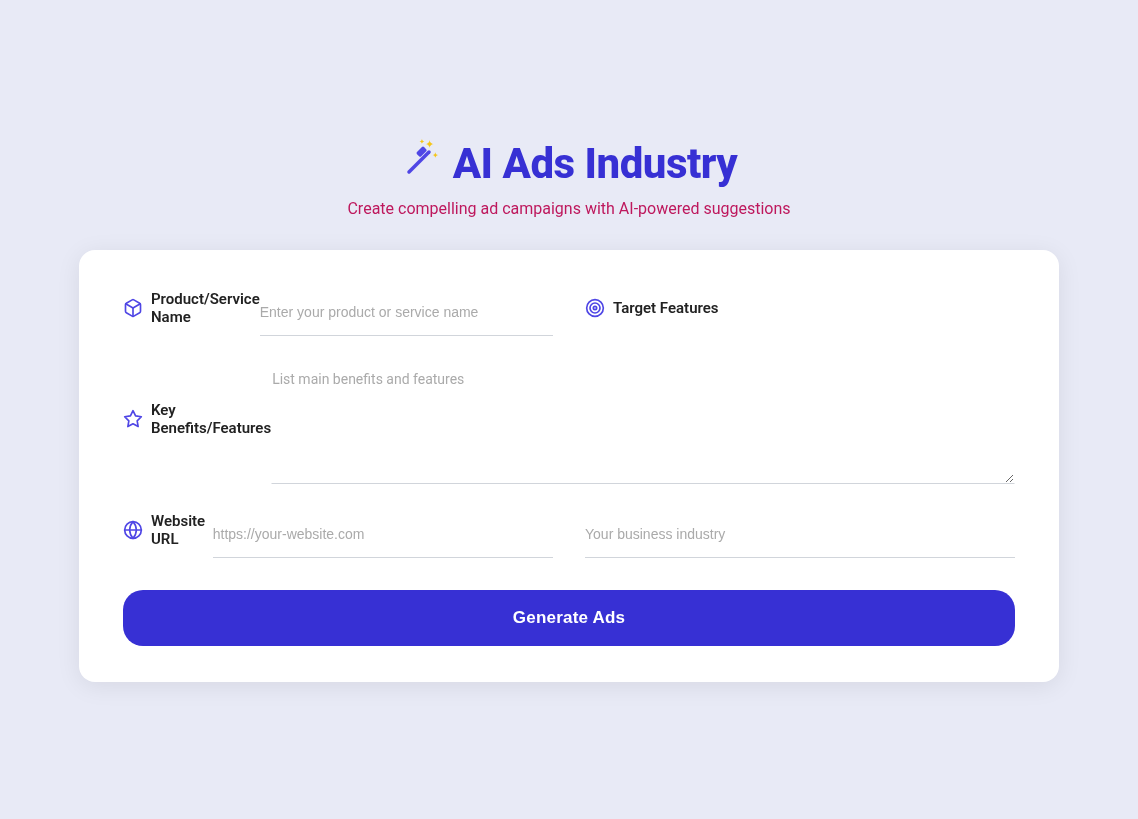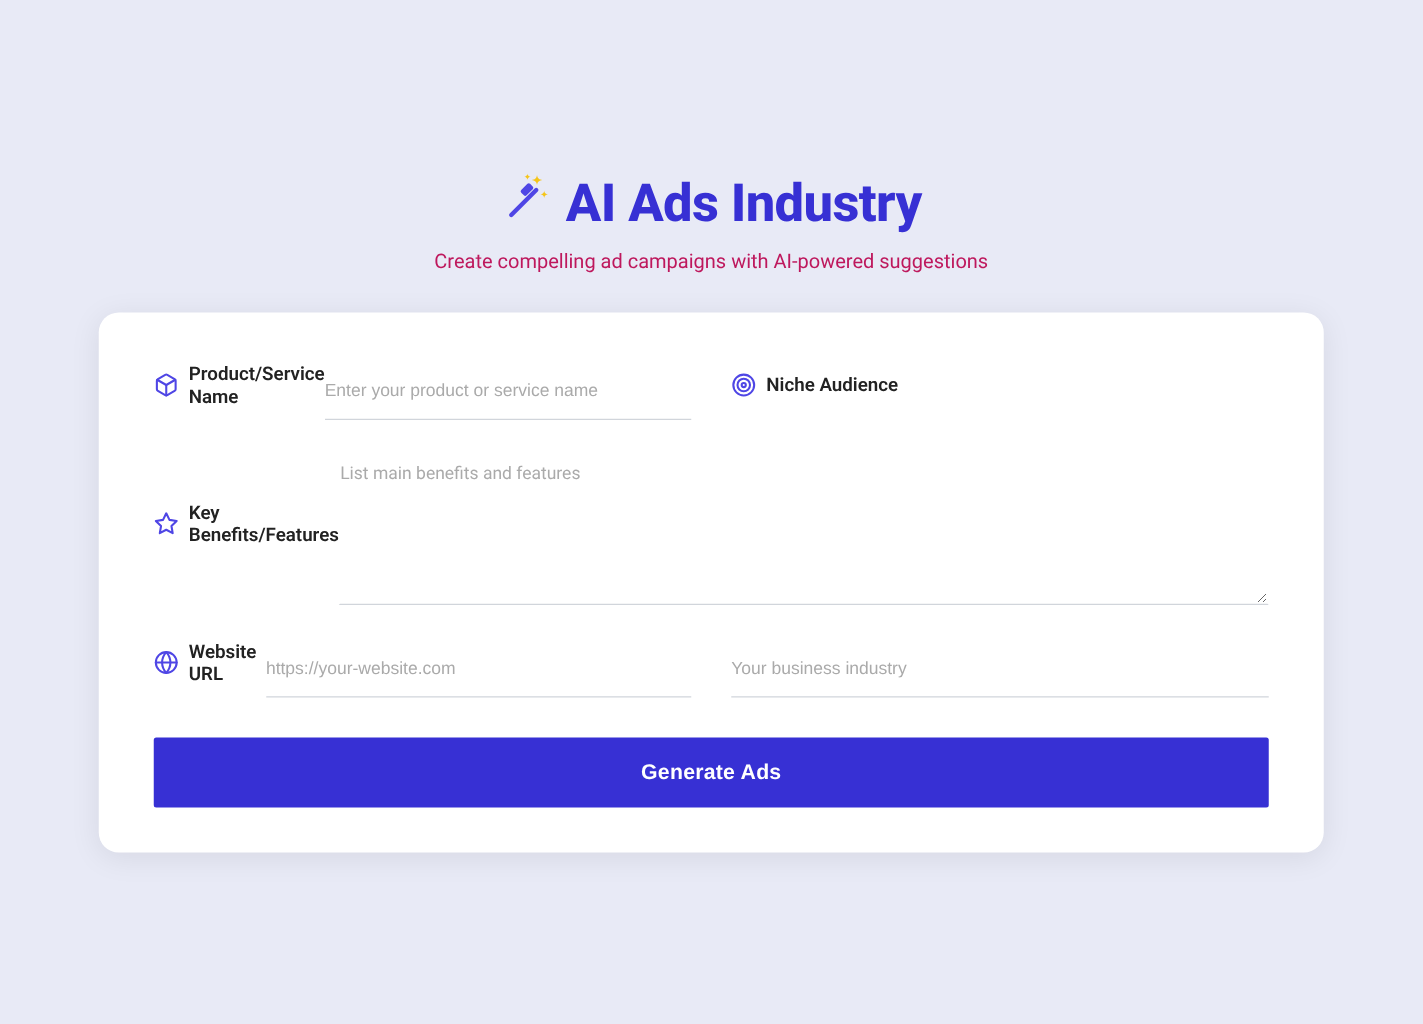--- a/index.html
+++ b/index.html
@@ -129,21 +129,21 @@
       grid-template-columns: 1fr 1fr;
       gap: 32px;
       margin-bottom: 32px;
     }
 
     .generate-btn {
       width: 100%;
       background: #3730d4;
       color: #fff;
       border: none;
-      border-radius: 2px;
+      border-radius: 20px;
       padding: 18px;
       font-size: 17px;
       font-weight: 700;
       cursor: pointer;
       letter-spacing: 0.2px;
       transition: background 0.2s;
     }
 
     
     .icon-box svg {
@@ -193,21 +193,21 @@
 
     <div class="form-group">
       <label class="form-label">
         <span class="label-icon icon-box">
           <svg viewBox="0 0 24 24" fill="none" stroke="#4f46e5" stroke-width="2" stroke-linecap="round" stroke-linejoin="round">
             <circle cx="12" cy="12" r="10"></circle>
             <circle cx="12" cy="12" r="6"></circle>
             <circle cx="12" cy="12" r="2"></circle>
           </svg>
         </span>
-        <span>Niche Audience</span>
+        <span>Target Features</span>
       </label>
     </div>
   </div>
 
   
   <div class="features-section form-group">
     <label class="form-label">
       <span class="label-icon icon-box">
         <svg viewBox="0 0 24 24" fill="none" stroke="#4f46e5" stroke-width="2" stroke-linecap="round" stroke-linejoin="round">
           <polygon points="12 2 15.09 8.26 22 9.27 17 14.14 18.18 21.02 12 17.77 5.82 21.02 7 14.14 2 9.27 8.91 8.26 12 2"></polygon>

